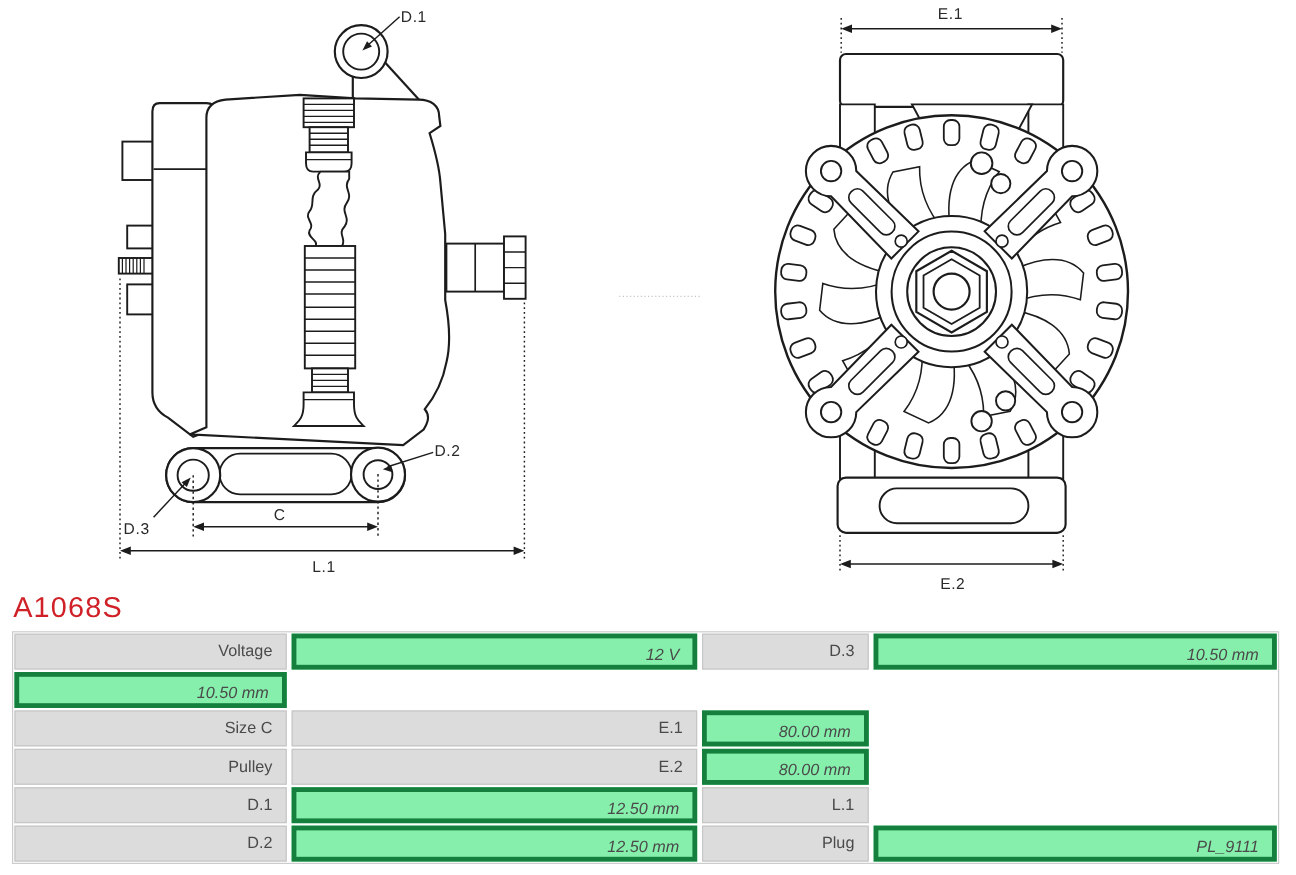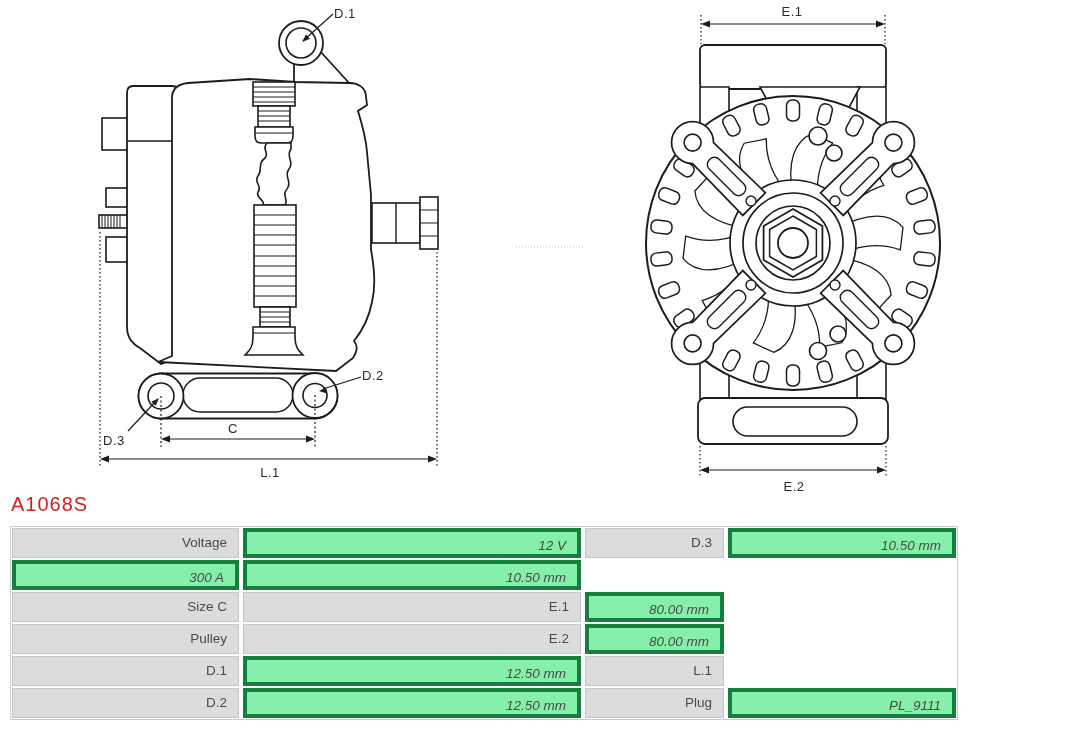--- a/index.html
+++ b/index.html
@@ -3,24 +3,24 @@
 <meta charset="utf-8">
 <style>
   html,body{margin:0;padding:0;}
   body{
     width:1080px;height:729px;position:relative;overflow:hidden;
     background:#ffffff;font-family:"Liberation Sans",sans-serif;
   }
   .drawing-area{position:absolute;left:0;top:0;width:1080px;height:497px;}
   .part-title{
     position:absolute;left:11px;top:493px;
-    font-size:20px;letter-spacing:1px;color:#cf2127;font-weight:400;
+    font-size:24px;letter-spacing:1px;color:#cf2127;font-weight:400;
   }
   .spec-table{
-    position:absolute;left:10px;top:526px;width:948px;
+    position:absolute;left:10px;top:526px;width:1056px;
     border:1px solid #cccccc;background:#ffffff;padding:1px;
     display:flex;flex-direction:column;gap:2px;box-sizing:border-box;
   }
   .spec-row{
     display:grid;grid-template-columns:227px 338px 139px 1fr;
     column-gap:4px;height:30px;
   }
   .spec-cell{
     box-sizing:border-box;height:30px;line-height:28px;
     font-size:13.5px;color:#4a4a4a;text-align:right;padding-right:11px;
@@ -267,21 +267,20 @@
 <div class="part-title">A1068S</div>
 
 <div class="spec-table">
   <div class="spec-row">
     <div class="spec-cell spec-label">Voltage</div>
     <div class="spec-cell spec-value">12 V</div>
     <div class="spec-cell spec-label">D.3</div>
     <div class="spec-cell spec-value">10.50 mm</div>
   </div>
   <div class="spec-row">
-    <div class="spec-cell spec-value">300 A</div>
     <div class="spec-cell spec-value">10.50 mm</div>
   </div>
   <div class="spec-row">
     <div class="spec-cell spec-label">Size C</div>
     <div class="spec-cell spec-label">E.1</div>
     <div class="spec-cell spec-value">80.00 mm</div>
   </div>
   <div class="spec-row">
     <div class="spec-cell spec-label">Pulley</div>
     <div class="spec-cell spec-label">E.2</div>

